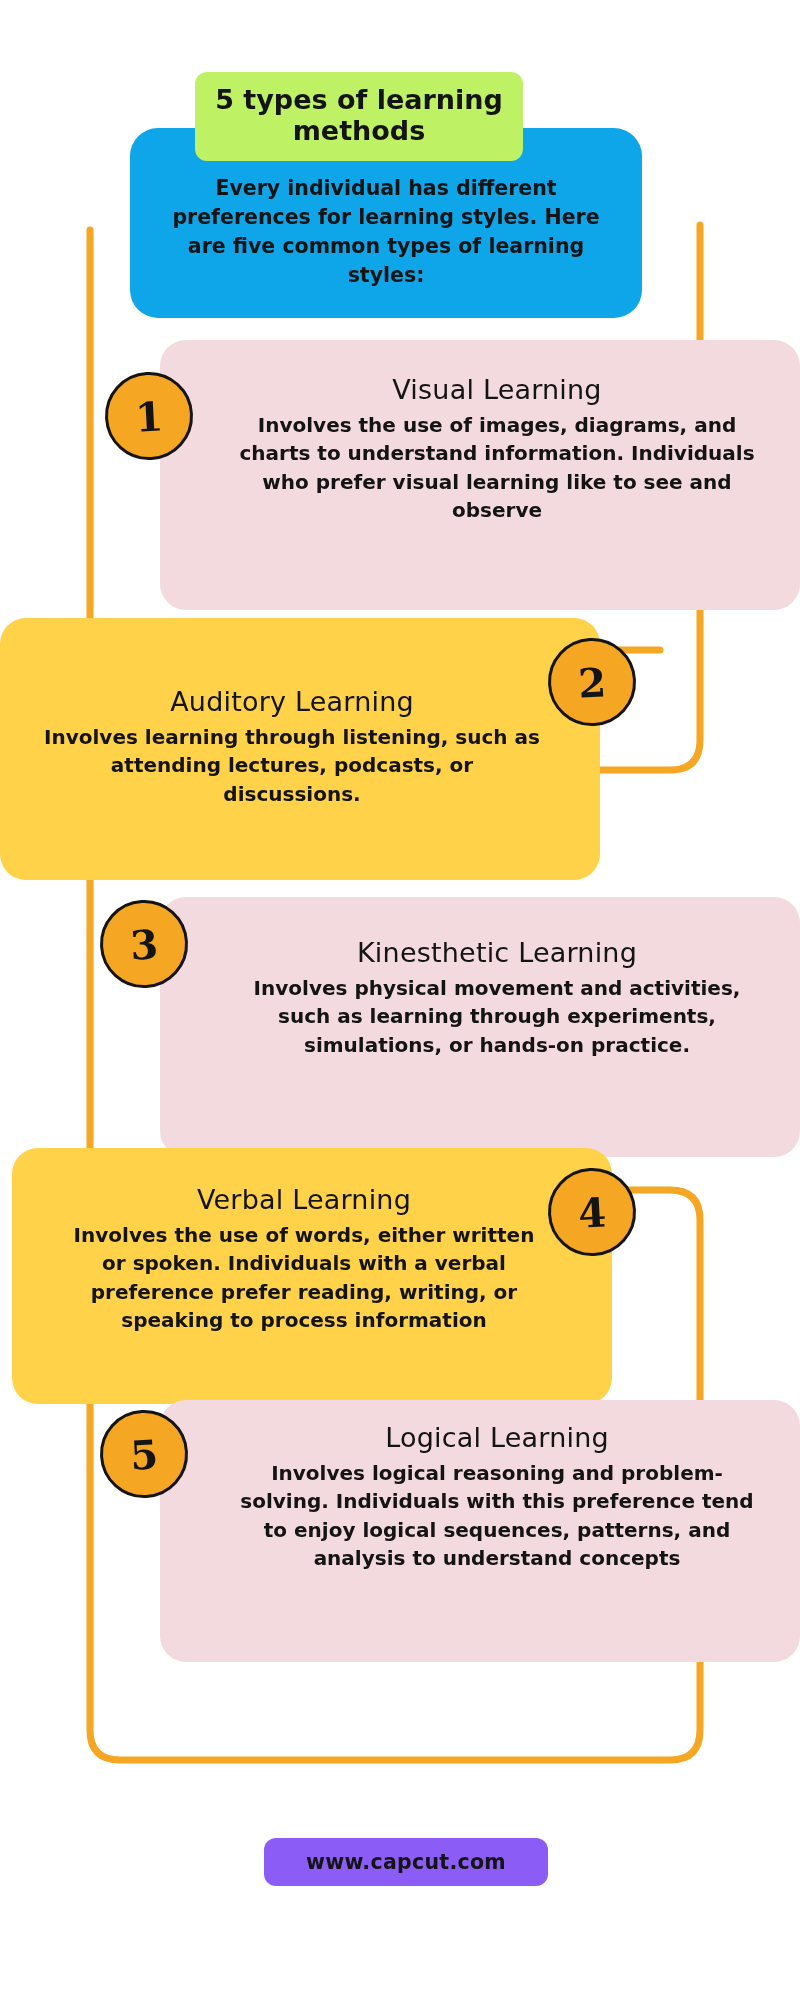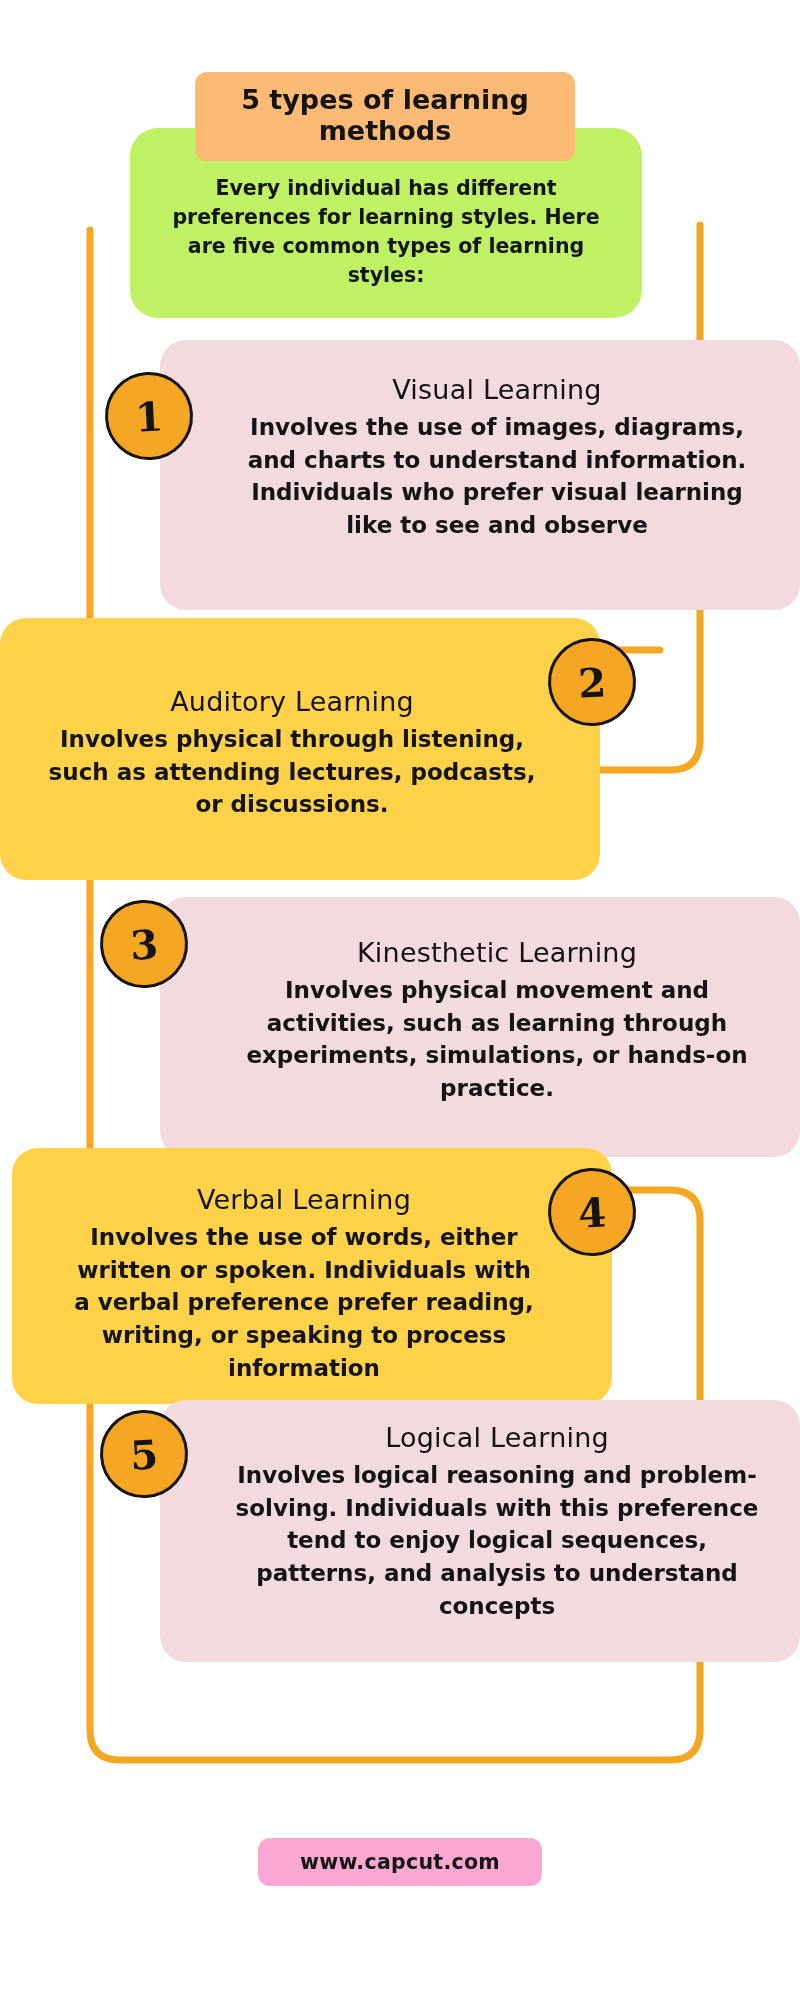--- a/index.html
+++ b/index.html
@@ -30,32 +30,32 @@
     pointer-events: none;
   }
 
   
   .header-card {
     position: absolute;
     left: 130px;
     top: 128px;
     width: 512px;
     height: 190px;
-    background: #bef264;
+    background: #0ea5e9;
     border-radius: 28px;
     box-sizing: border-box;
     padding: 46px 34px 18px 34px;
     text-align: center;
   }
   .header-title {
     position: absolute;
     left: 195px;
     top: 72px;
-    width: 380px;
-    background: #fdba74;
+    width: 328px;
+    background: #bef264;
     border-radius: 12px;
     color: #141414;
     font-weight: bold;
     font-size: 27px;
     line-height: 1.16;
     padding: 12px 16px 14px 16px;
     box-sizing: border-box;
     text-align: center;
     z-index: 5;
   }
@@ -76,21 +76,21 @@
   .card-yellow { background: #ffd24a; }
 
   .item-title {
     font-size: 27px;
     font-weight: normal;
     color: #141414;
     text-align: center;
     letter-spacing: .2px;
   }
   .item-body {
-    font-size: 23px;
+    font-size: 20px;
     font-weight: bold;
     color: #141414;
     text-align: center;
     line-height: 1.42;
     margin-top: 6px;
   }
 
   
   .badge {
     position: absolute;
@@ -106,25 +106,25 @@
     align-items: center;
     justify-content: center;
     z-index: 6;
     font-family: "DejaVu Serif", serif;
     transform: rotate(-3deg);
   }
 
   
   .footer-pill {
     position: absolute;
-    left: 258px;
+    left: 264px;
     top: 1838px;
     width: 284px;
     height: 48px;
-    background: #f9a8d4;
+    background: #8b5cf6;
     border-radius: 12px;
     display: flex;
     align-items: center;
     justify-content: center;
     color: #141414;
     font-weight: bold;
     font-size: 20.5px;
     letter-spacing: .3px;
   }
 </style>
@@ -144,21 +144,21 @@
   </div>
 
   <div class="item-card card-pink" style="left:160px; top:340px; width:640px; height:270px; padding:34px 44px 6px 78px;">
     <div class="item-title">Visual Learning</div>
     <div class="item-body">Involves the use of images, diagrams, and charts to understand information. Individuals who prefer visual learning like to see and observe</div>
   </div>
   <div class="badge" style="left:105px; top:372px;">1</div>
 
   <div class="item-card card-yellow" style="left:0px; top:618px; width:600px; height:262px; padding:68px 60px 20px 44px;">
     <div class="item-title">Auditory Learning</div>
-    <div class="item-body">Involves physical through listening, such as attending lectures, podcasts, or discussions.</div>
+    <div class="item-body">Involves learning through listening, such as attending lectures, podcasts, or discussions.</div>
   </div>
   <div class="badge" style="left:548px; top:638px;">2</div>
 
   <div class="item-card card-pink" style="left:160px; top:880px; width:640px; height:260px; padding:40px 44px 20px 78px;margin-top:17px;">
     <div class="item-title">Kinesthetic Learning</div>
     <div class="item-body">Involves physical movement and activities, such as learning through experiments, simulations, or hands-on practice.</div>
   </div>
   <div class="badge" style="left:100px; top:900px;">3</div>
 
   <div class="item-card card-yellow" style="left:0px; top:1148px; width:600px; height:256px; padding:36px 72px 18px 56px;margin-left:12px;">

